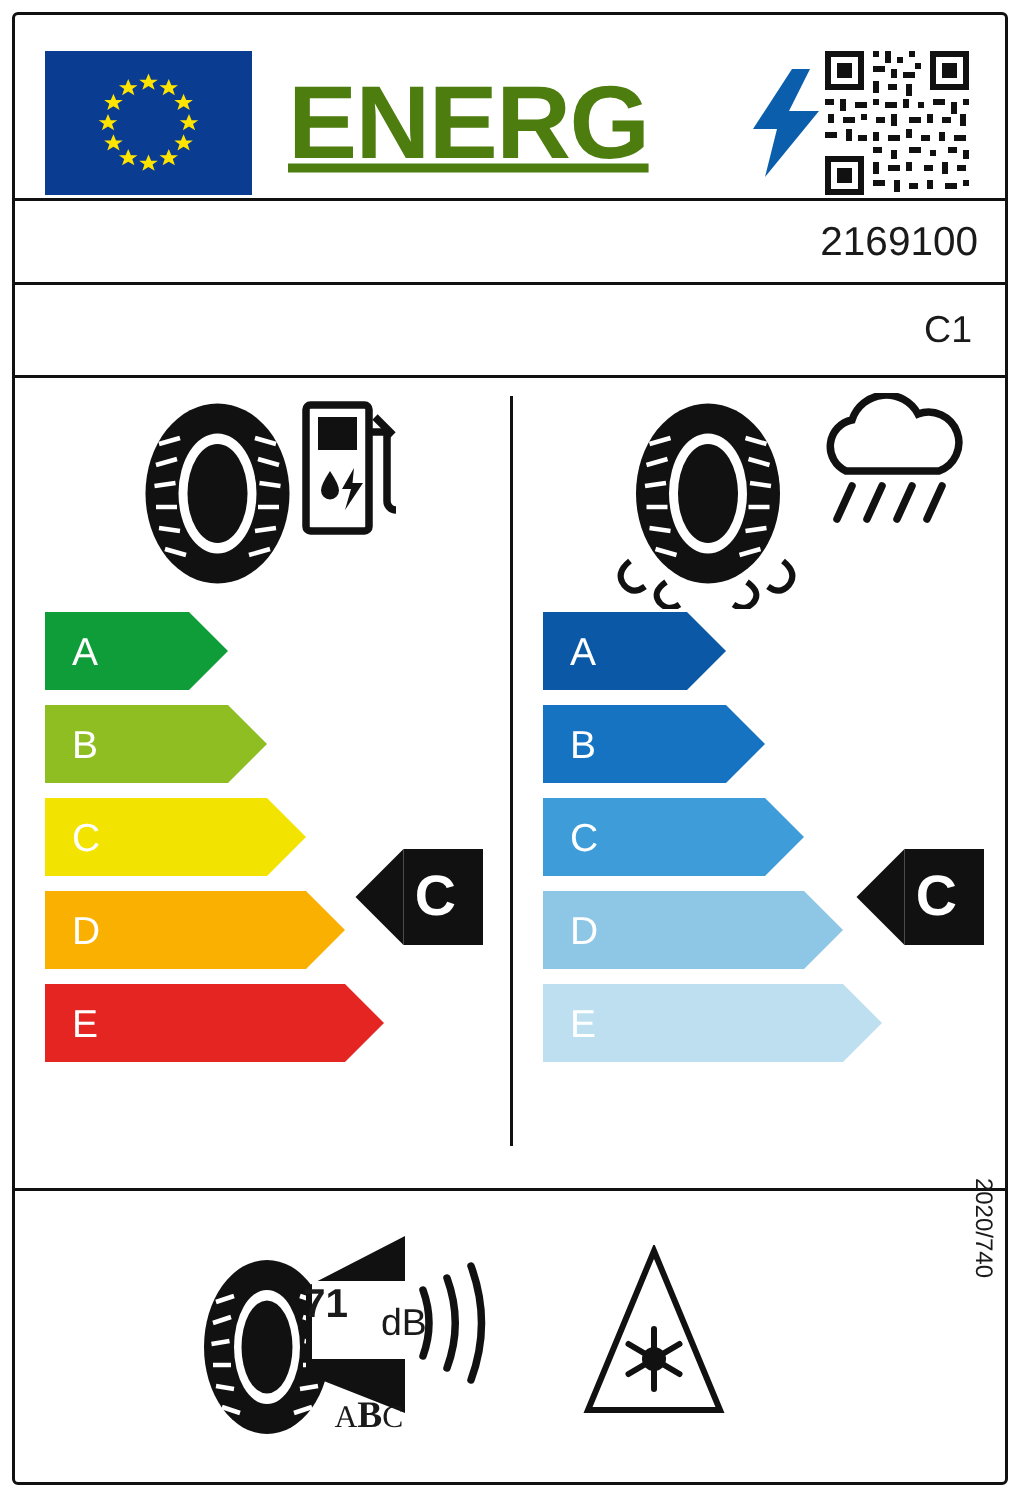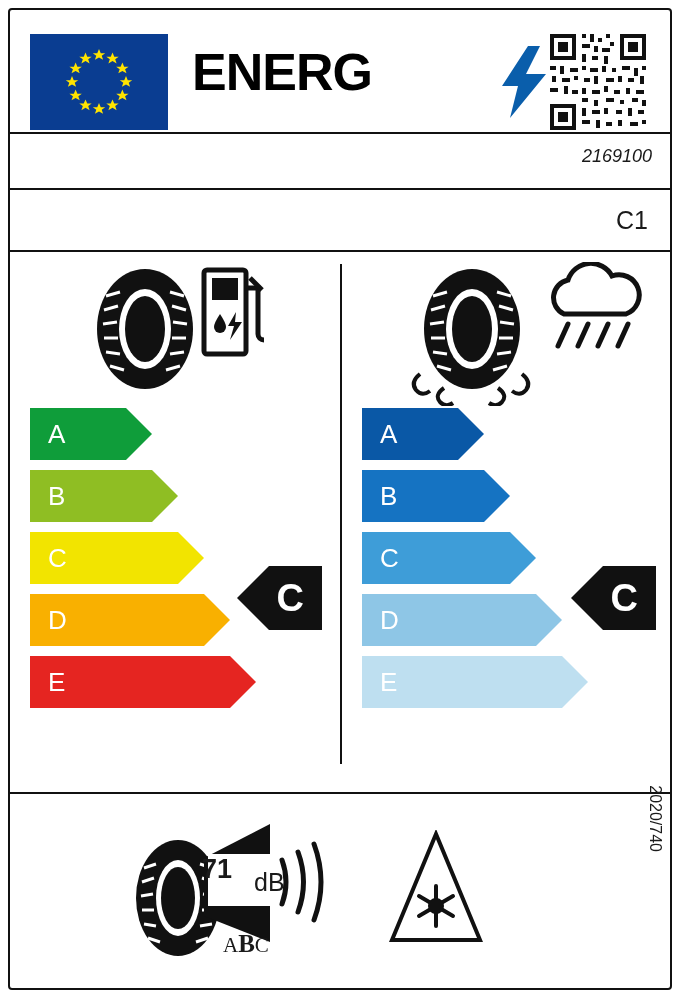--- a/index.html
+++ b/index.html
@@ -42,25 +42,26 @@
     top: 24px;
     width: 138px;
     height: 96px;
     background: #0a3d91;
     overflow: hidden;
   }
   .energy-word {
     position: absolute;
     left: 182px;
     top: 32px;
-    font-size: 52px;
+    font-size: 69px;
     font-weight: bold;
     letter-spacing: -1px;
-    color: #000000;
+    color: #4d7c0f;
     font-family: "Liberation Sans", sans-serif;
+    text-decoration: underline;
   }
   .bolt {
     position: absolute;
     left: 492px;
     top: 36px;
     width: 44px;
     height: 72px;
   }
   .qr {
     position: absolute;
@@ -89,22 +90,21 @@
     left: 18px;
     top: 12px;
     font-size: 27px;
     font-weight: normal;
     letter-spacing: 0.5px;
   }
   .article-no {
     position: absolute;
     right: 18px;
     top: 12px;
-    font-size: 18px;
-    font-style: italic;
+    font-size: 27px;
   }
   .size-row {
     position: absolute;
     left: 0; top: 180px;
     width: 100%;
     height: 58px;
   }
   .tyre-size {
     position: absolute;
     left: 18px;

